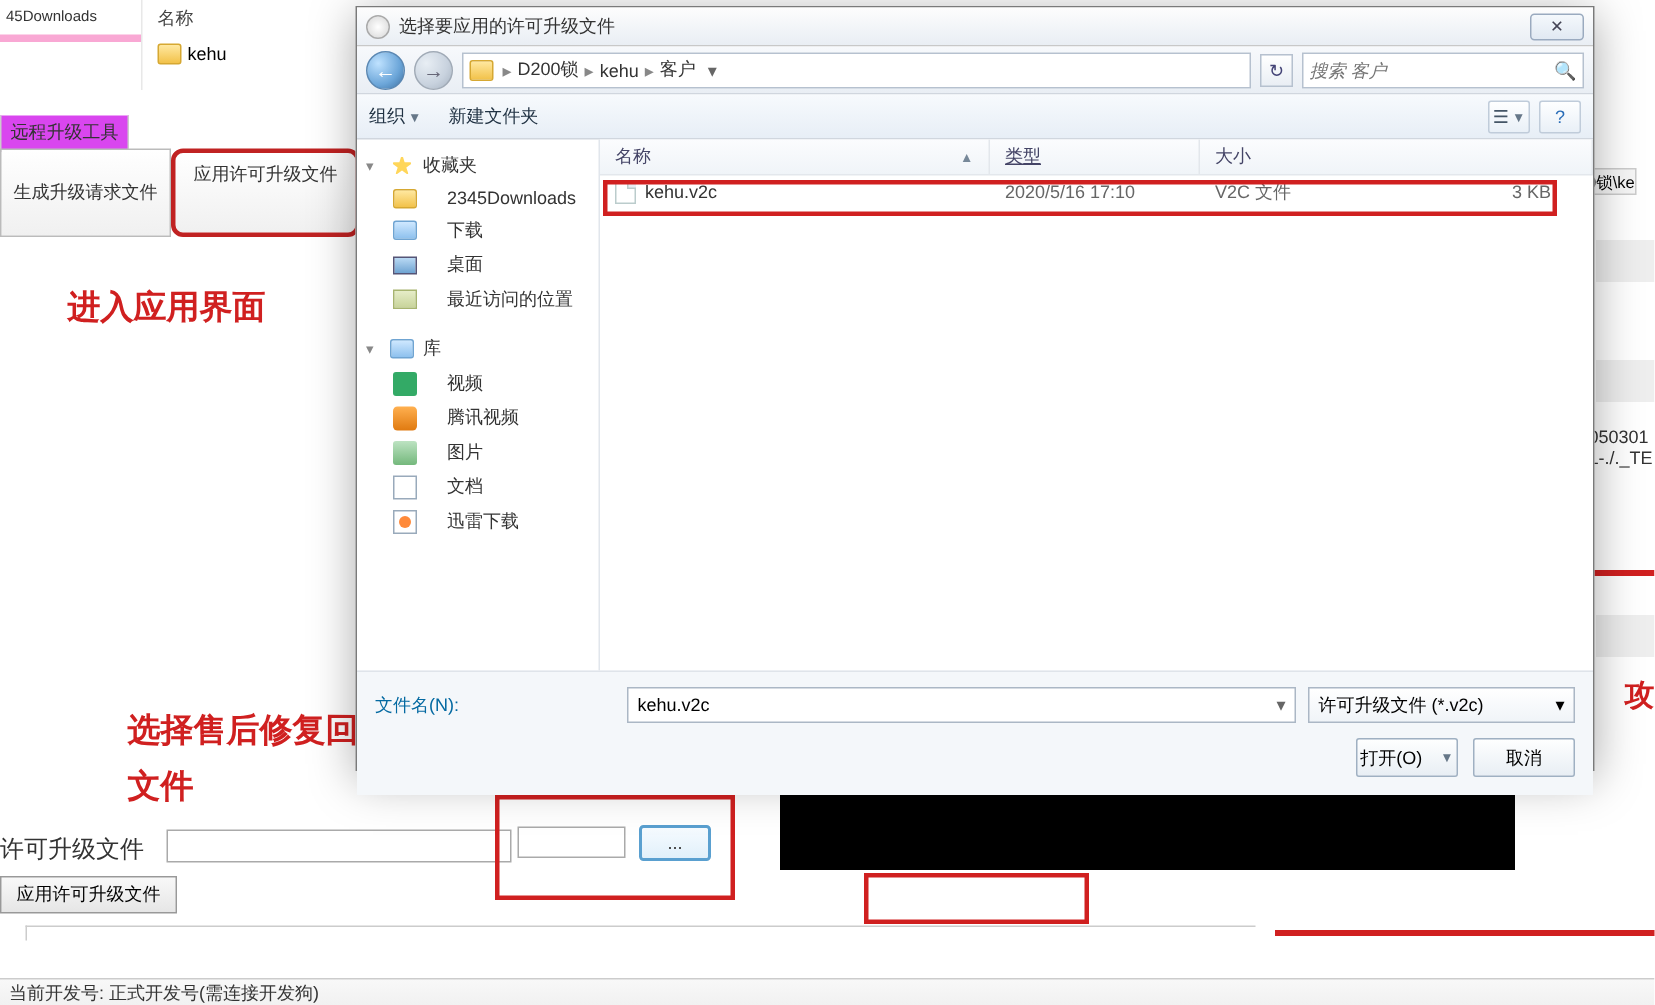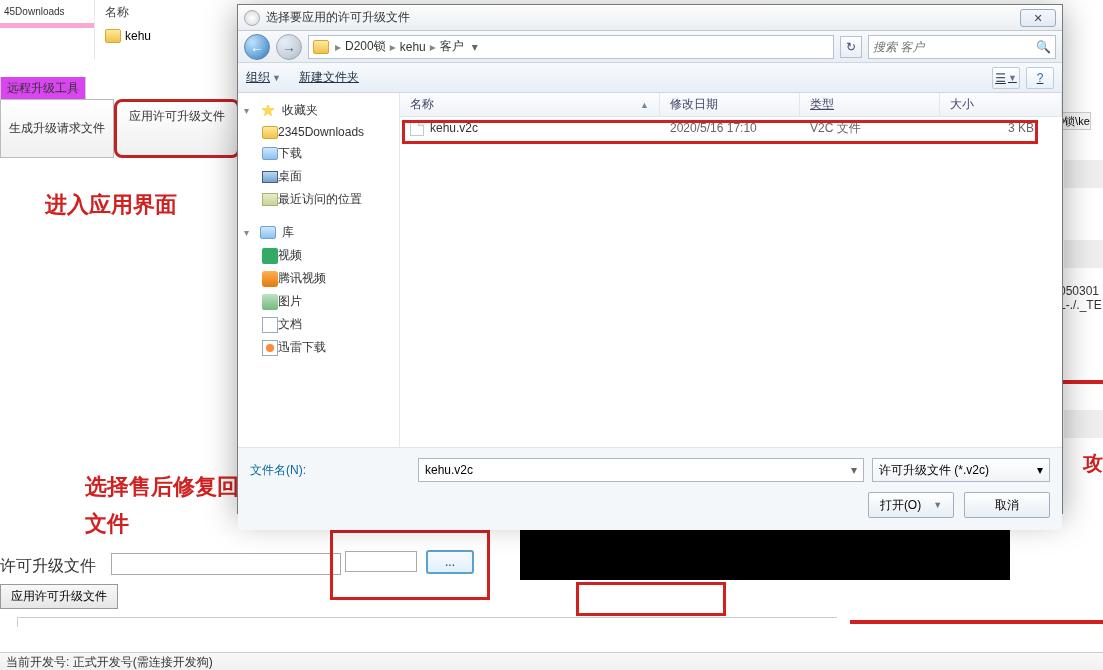--- a/index.html
+++ b/index.html
@@ -55,31 +55,31 @@
   .navfwd { background:radial-gradient(circle at 30% 30%, #e8eef4, #c8d2de 60%, #a6b2c0); border-color:#a0aab6; color:#667; }
   .breadcrumb { flex:1; height:24px; border:1px solid #b6c1cf; background:#fff; display:flex; align-items:center; padding:0 4px; gap:2px; font-size:12px; color:#333; }
   .bc-sep { color:#888; padding:0 2px; }
   .bc-drop { width:18px; text-align:center; color:#666; }
   .bc-icon { width:16px; height:14px; background:linear-gradient(#ffe8a0,#f2c24a); border:1px solid #d6a832; border-radius:2px; margin-right:2px; }
   .refresh { width:22px; height:22px; border:1px solid #b6c1cf; background:linear-gradient(#fff,#e9eef4); display:flex; align-items:center; justify-content:center; color:#447; }
   .searchbox { width:188px; height:24px; border:1px solid #b6c1cf; background:#fff; display:flex; align-items:center; padding:0 4px; }
   .searchbox input { border:none; outline:none; width:100%; font-style:italic; color:#888; font-size:12px; }
   .search-icon { color:#5a87b2; padding-left:4px; }
 
-  .toolbar { height:30px; background:linear-gradient(#f7fafd,#e7eef6); border-bottom:1px solid #d0d6de; display:flex; align-items:center; padding:0 8px; gap:18px; font-size:12px; color:#234;text-decoration:underline; }
+  .toolbar { height:30px; background:linear-gradient(#f7fafd,#e7eef6); border-bottom:1px solid #d0d6de; display:flex; align-items:center; padding:0 8px; gap:18px; font-size:12px; color:#234; }
   .toolbar .dd { display:inline-block; margin-left:2px; color:#678; font-size:9px; }
   .toolbar-right { margin-left:auto; display:flex; gap:6px; }
   .tool-iconbtn { width:28px; height:22px; border:1px solid #c0ccda; background:linear-gradient(#feffff,#e9f0f7); border-radius:2px; display:flex; align-items:center; justify-content:center; color:#456; font-size:12px; }
 
   .body { display:flex; height:354px; }
   .sidebar { width:162px; border-right:1px solid #e1e6ec; padding:6px 4px; overflow:hidden; }
   .sb-group { margin-bottom:10px; }
   .sb-head { display:flex; align-items:center; gap:6px; padding:3px 2px; font-size:12px; color:#333; }
   .sb-head .chev { width:10px; color:#888; font-size:10px; }
-  .sb-item { display:flex; align-items:center; gap:0; padding:3px 2px 3px 20px; font-size:12px; color:#333; white-space:nowrap; overflow:hidden; }
+  .sb-item { display:flex; align-items:center; gap:20px; padding:3px 2px 3px 20px; font-size:12px; color:#333; white-space:nowrap; overflow:hidden; }
   .ic { width:16px; height:16px; display:inline-block; flex:0 0 16px; }
   .ic-star { background:radial-gradient(circle,#ffd65a 55%,transparent 57%); clip-path: polygon(50% 0,61% 35%,98% 35%,68% 57%,79% 91%,50% 70%,21% 91%,32% 57%,2% 35%,39% 35%); }
   .ic-folder { background:linear-gradient(#ffe8a0,#f2c24a); border:1px solid #d6a832; border-radius:2px; height:13px; }
   .ic-dl { background:linear-gradient(#cfe8ff,#8ec1ee); border:1px solid #6fa4d2; border-radius:2px; height:13px; }
   .ic-desktop { background:linear-gradient(#b9d9f4,#6fa4d2); border:1px solid #557; height:12px; }
   .ic-recent { background:linear-gradient(#e6edc8,#c8d49a); border:1px solid #a7b46f; height:13px; }
   .ic-lib { background:linear-gradient(#cfe8ff,#8ec1ee); border:1px solid #6fa4d2; height:13px; border-radius:2px; }
   .ic-video { background:#3a6; border-radius:2px; }
   .ic-qq { background:linear-gradient(#ffb050,#e07a10); border-radius:3px; }
   .ic-pic { background:linear-gradient(#bde3c2,#74b87c); border-radius:2px; }
@@ -107,21 +107,21 @@
   .file-icon::after { content:""; position:absolute; right:-1px; top:-1px; width:5px; height:5px; background:#e8eef4; border-left:1px solid #bcc; border-bottom:1px solid #bcc; }
   .row-highlight { position:absolute; left:2px; top:27px; width:636px; height:24px; border:3px solid #d02020; pointer-events:none; }
 
   .footer { border-top:1px solid #dfe4ea; padding:10px 12px 12px 12px; background:#f4f7fa; }
   .fn-row { display:flex; align-items:center; gap:8px; margin-bottom:10px; }
   .fn-label { width:160px; font-size:12px; color:#0369a1; padding-right:4px; }
   .fn-input { flex:1; height:24px; border:1px solid #abb7c5; background:#fff; padding:2px 6px; font-size:12px; display:flex; align-items:center; justify-content:space-between; }
   .fn-input .dd { color:#666; }
   .filter { width:178px; height:24px; border:1px solid #abb7c5; background:linear-gradient(#fff,#f0f4f8); padding:2px 6px; font-size:12px; display:flex; align-items:center; justify-content:space-between; }
   .btn-row { display:flex; justify-content:flex-end; gap:10px; }
-  .dlg-btn { width:86px; height:26px; border:1px solid #9fb0c2; background:linear-gradient(#feffff,#e8eef4); border-radius:2px; font-size:12px; display:flex; align-items:center; justify-content:center; gap:12px; }
+  .dlg-btn { width:68px; height:26px; border:1px solid #9fb0c2; background:linear-gradient(#feffff,#e8eef4); border-radius:2px; font-size:12px; display:flex; align-items:center; justify-content:center; gap:12px; }
   .dlg-btn .dd { font-size:9px; color:#678; }
 
   .gray-strip { position:absolute; left:1064px; top:132px; width:39px; background:#eeeeee; }
   .gray-strip.a { top:160px; height:28px; }
   .gray-strip.b { top:240px; height:28px; }
   .gray-strip.c { top:410px; height:28px; }
 </style>
 </head>
 <body>
 
@@ -258,21 +258,20 @@
           </div>
       </div>
     </div>
 
     <div class="filepane">
       <div class="columns">
         <div class="col name">
             <span>名称</span>
             <span class="sort-arrow">▲</span>
           </div>
-        <div class="col date">修改日期</div>
         <div class="col type">类型</div>
         <div class="col size">大小</div>
       </div>
       <div class="filerow">
         <div class="c name">
             <span class="file-icon"></span>
             <span>kehu.v2c</span>
           </div>
         <div class="c date">2020/5/16 17:10</div>
         <div class="c type">V2C 文件</div>

